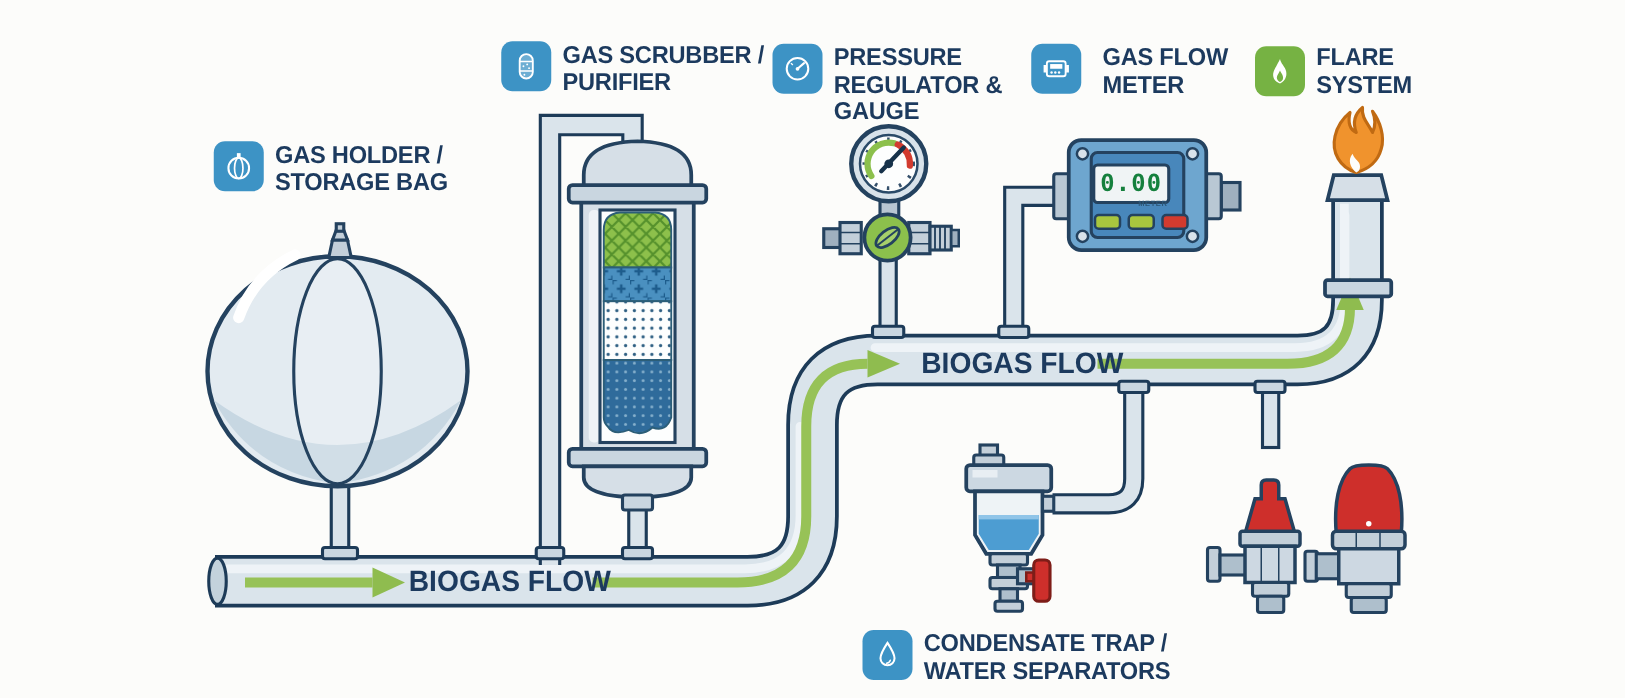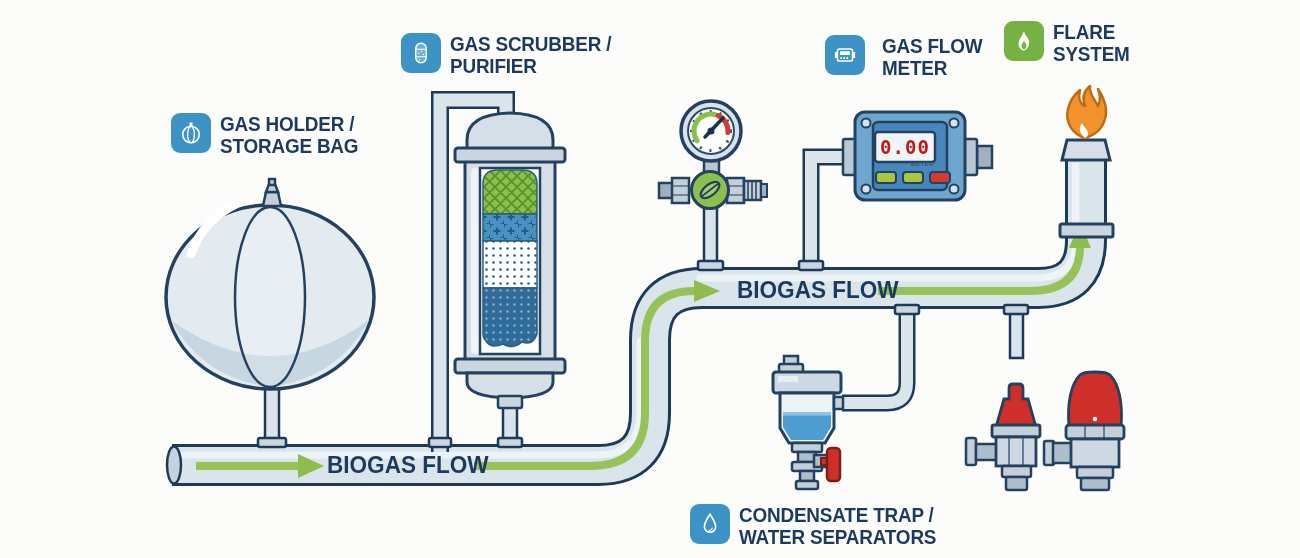--- a/index.html
+++ b/index.html
@@ -8,21 +8,21 @@
   .canvas svg.diagram{position:absolute;left:0;top:0;}
   .label{position:absolute;display:flex;gap:9px;align-items:flex-start;}
   .chip{width:40px;height:40px;border-radius:9px;display:flex;align-items:center;justify-content:center;flex:0 0 auto;}
   .chip.blue{background:#3d93c5;}
   .chip.green{background:#76b243;}
   .ltext{font-weight:bold;font-size:19.5px;line-height:21.5px;color:#1c3a5e;letter-spacing:-0.2px;
          transform:scaleX(0.97);transform-origin:left top;white-space:nowrap;padding-top:1px;}
   .pipe-text{position:absolute;font-weight:bold;font-size:23.5px;color:#1c3a5e;
              transform:scaleX(0.96);transform-origin:left top;white-space:nowrap;}
   .lcd-text{position:absolute;left:875px;top:133px;width:60px;height:16px;text-align:center;line-height:28px;
-            font-family:"DejaVu Sans Mono",monospace;font-weight:bold;font-size:19px;color:#b91c1c;letter-spacing:1px;}
+            font-family:"DejaVu Sans Mono",monospace;font-weight:bold;font-size:19px;color:#15803d;letter-spacing:1px;}
   .lcd-unit{position:absolute;left:898px;top:161px;width:36px;text-align:right;
             font-size:6px;font-weight:bold;color:#2c5676;letter-spacing:.5px;}
 </style>
 </head>
 <body>
 
 <div class="canvas">
 
 <svg class="diagram" width="1300" height="558" viewBox="0 0 1300 558">
   <defs>
@@ -243,40 +243,55 @@
       <circle cx="23" cy="22" r="1" fill="#fff"></circle>
           <circle cx="18" cy="29" r="1" fill="#fff"></circle>
     </svg>
   </div>
   <div class="ltext">
     <div>GAS SCRUBBER /</div>
     <div>PURIFIER</div>
   </div>
 </div>
 
+<div class="label" style="left:618px;top:35px;">
+  <div class="chip blue">
+    <svg width="30" height="30" viewBox="0 0 40 40">
+      <circle cx="20" cy="20" r="11.5" fill="none" stroke="#fff" stroke-width="2.2"></circle>
+      <line x1="20" y1="20" x2="27" y2="14" stroke="#fff" stroke-width="2.2" stroke-linecap="round"></line>
+      <circle cx="20" cy="20" r="2" fill="#fff"></circle>
+      <path d="M13 14 L15 16" stroke="#fff" stroke-width="1.5"></path>
+    </svg>
+  </div>
+  <div class="ltext">
+    <div>PRESSURE</div>
+    <div>REGULATOR &amp;</div>
+    <div>GAUGE</div>
+  </div>
+</div>
 
 <div class="label" style="left:825px;top:35px;gap:17px;">
   <div class="chip blue">
     <svg width="30" height="30" viewBox="0 0 40 40">
       <rect x="10" y="12" width="20" height="16" rx="2.5" fill="none" stroke="#fff" stroke-width="2"></rect>
       <rect x="13.5" y="15" width="13" height="5" fill="#fff"></rect>
       <circle cx="15" cy="24" r="1.3" fill="#fff"></circle>
           <circle cx="19" cy="24" r="1.3" fill="#fff"></circle>
           <circle cx="23" cy="24" r="1.3" fill="#fff"></circle>
       <rect x="6.5" y="16" width="3" height="8" fill="#fff"></rect>
           <rect x="30.5" y="16" width="3" height="8" fill="#fff"></rect>
     </svg>
   </div>
   <div class="ltext">
     <div>GAS FLOW</div>
     <div>METER</div>
   </div>
 </div>
 
-<div class="label" style="left:1004px;top:21px;">
+<div class="label" style="left:1004px;top:35px;align-items:center;">
   <div class="chip green">
     <svg width="30" height="30" viewBox="0 0 40 40">
       <path d="M20 33 C13.8 31 11.5 25.5 13.2 20.5 C14.4 17 17 13.5 20 7 C21.2 12 24.3 14.3 25.9 18 C28 23 26.8 29.5 20 33 Z" fill="#fff"></path>
       <path d="M20 31.5 C17 30 15.8 27 17.3 24.3 C18.3 22.5 19.4 21 20 19.3 C20.6 21 22.2 22.8 23 25 C24 28 22.6 30.4 20 31.5 Z" fill="#76b243"></path>
     </svg>
   </div>
   <div class="ltext">
     <div>FLARE</div>
     <div>SYSTEM</div>
   </div>

